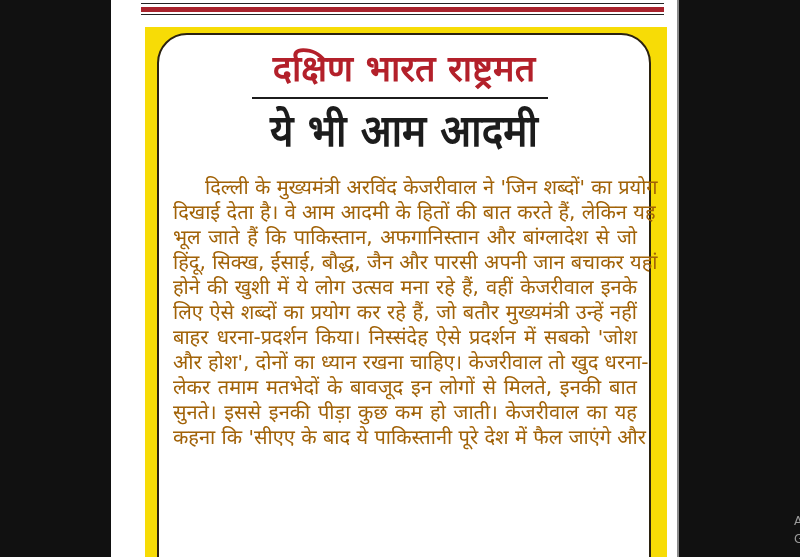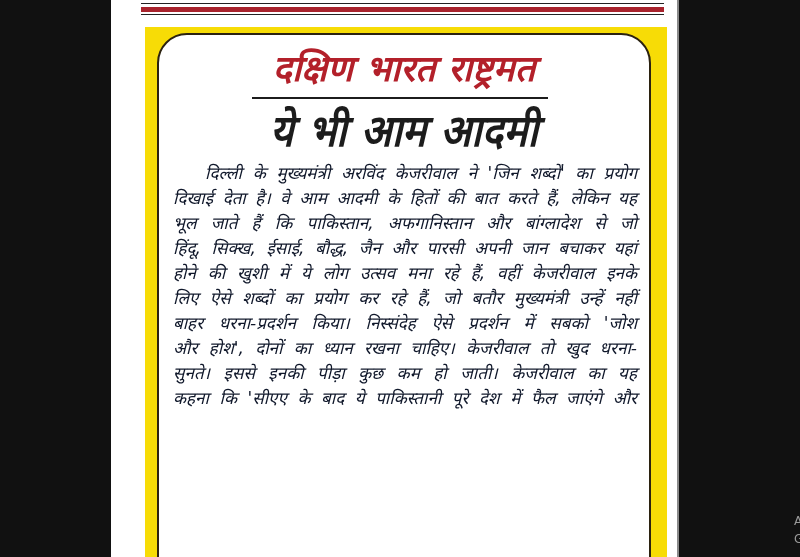--- a/index.html
+++ b/index.html
@@ -18,21 +18,20 @@
     overflow: hidden;
   }
   .page {
     position: absolute;
     left: 111px;
     top: 0;
     width: 566px;
     height: 557px;
     background: #ffffff;
     border-right: 2px solid #8a8a8a;
-    font-style: italic;
   }
   .rule-black {
     position: absolute;
     left: 30px;
     width: 523px;
     height: 1px;
     background: #222;
   }
   .rule-red {
     position: absolute;
@@ -91,25 +90,25 @@
     font-weight: bold;
     font-size: 44px;
     line-height: 60px;
     color: #1c1c1c;
     transform: scaleX(0.92);
   }
   .body-text {
     position: absolute;
     left: 14px;
     width: 464px;
-    top: 126px;
+    top: 140px;
     font-family: "DejaVu Sans", sans-serif;
-    font-size: 17px;
+    font-size: 20px;
     line-height: 25px;
-    color: #0f172a;
+    color: #a16207;
     text-align: justify;
   }
   .body-line {
     display: block;
     height: 25px;
     white-space: nowrap;
     text-align-last: justify;
     text-align: justify;
   }
   .body-line.first {
@@ -143,20 +142,21 @@
 
         <div class="body-text">
           <span class="body-line first">दिल्ली के मुख्यमंत्री अरविंद केजरीवाल ने 'जिन शब्दों' का प्रयोग</span>
           <span class="body-line">दिखाई देता है। वे आम आदमी के हितों की बात करते हैं, लेकिन यह</span>
           <span class="body-line">भूल जाते हैं कि पाकिस्तान, अफगानिस्तान और बांग्लादेश से जो</span>
           <span class="body-line">हिंदू, सिक्ख, ईसाई, बौद्ध, जैन और पारसी अपनी जान बचाकर यहां</span>
           <span class="body-line">होने की खुशी में ये लोग उत्सव मना रहे हैं, वहीं केजरीवाल इनके</span>
           <span class="body-line">लिए ऐसे शब्दों का प्रयोग कर रहे हैं, जो बतौर मुख्यमंत्री उन्हें नहीं</span>
           <span class="body-line">बाहर धरना-प्रदर्शन किया। निस्संदेह ऐसे प्रदर्शन में सबको 'जोश</span>
           <span class="body-line">और होश', दोनों का ध्यान रखना चाहिए। केजरीवाल तो खुद धरना-</span>
+          <span class="body-line">लेकर तमाम मतभेदों के बावजूद इन लोगों से मिलते, इनकी बात</span>
           <span class="body-line">सुनते। इससे इनकी पीड़ा कुछ कम हो जाती। केजरीवाल का यह</span>
           <span class="body-line">कहना कि 'सीएए के बाद ये पाकिस्तानी पूरे देश में फैल जाएंगे और</span>
         </div>
       </div>
     </div>
   </div>
 
   <div class="watermark">
     <div>A</div>
     <div>G</div>

